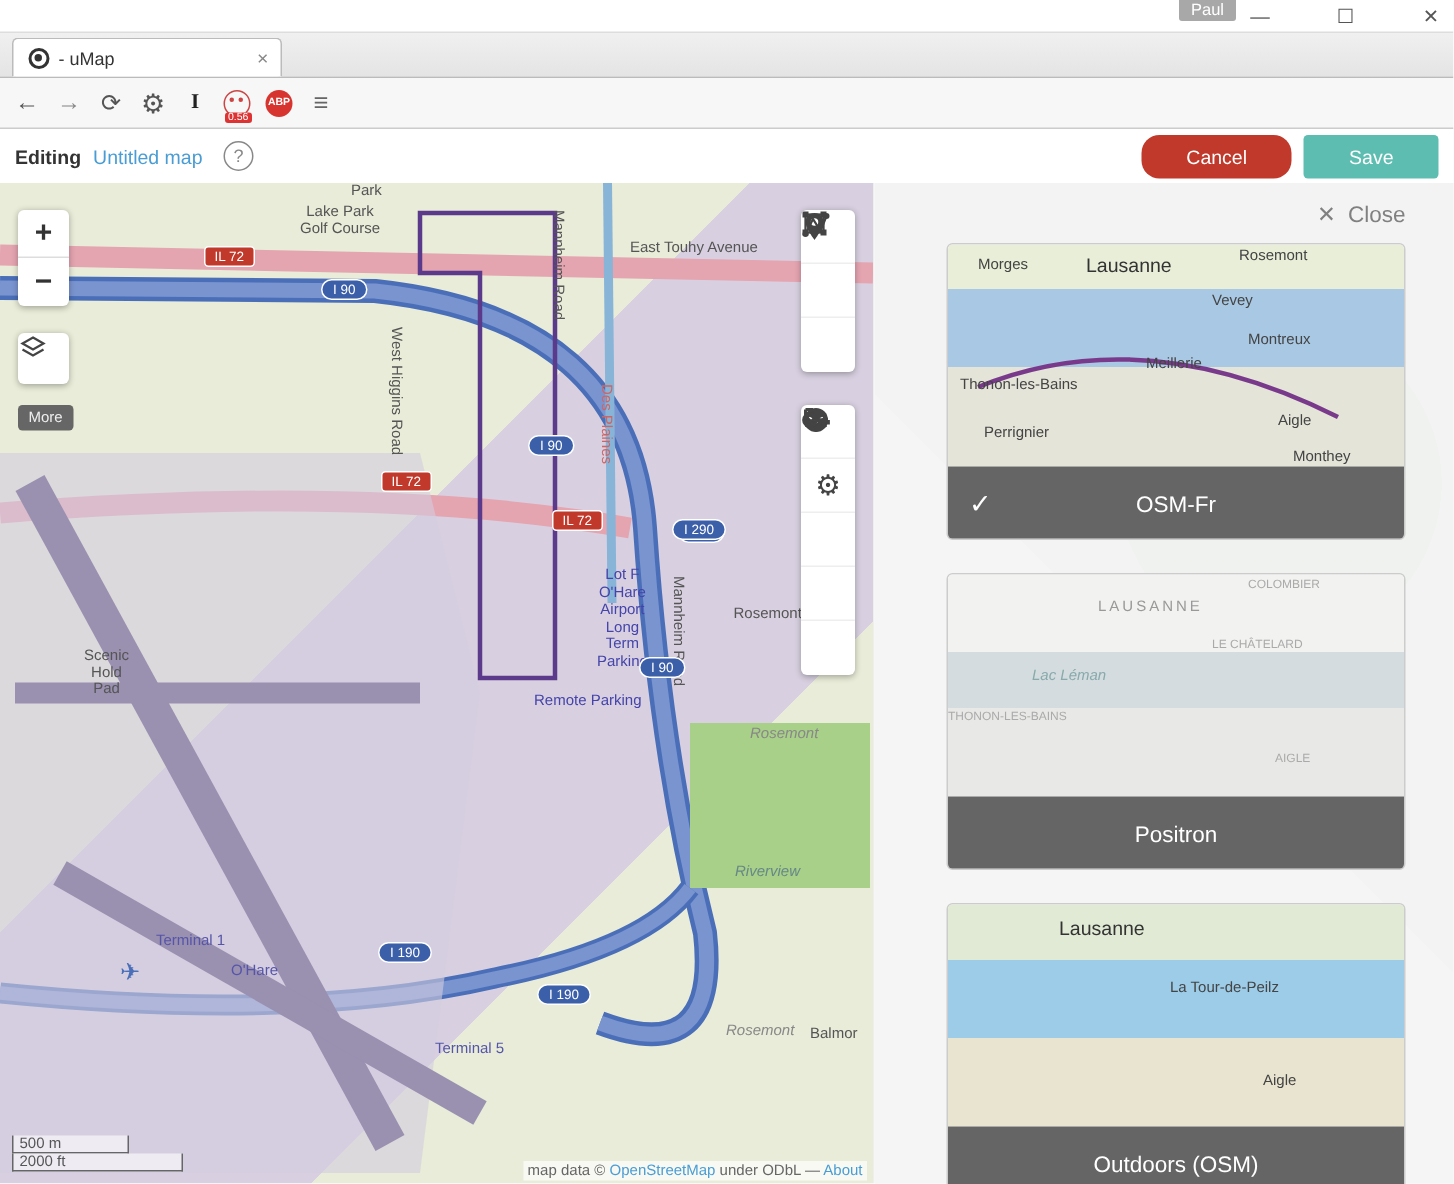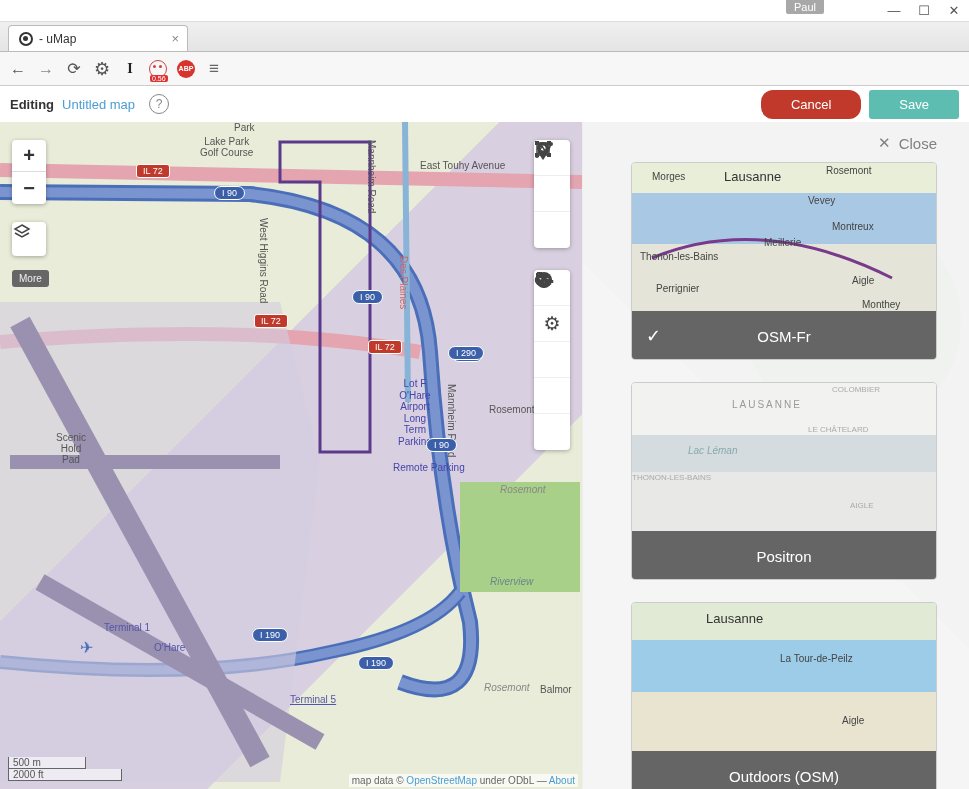--- a/index.html
+++ b/index.html
@@ -1,19 +1,19 @@
 <!DOCTYPE html>
 <html><head>
 <meta charset="utf-8">
 <style>
 * { box-sizing: border-box; margin: 0; padding: 0; }
 body { font-family: -apple-system, BlinkMacSystemFont, "Segoe UI", Arial, sans-serif; font-size: 13px; color: #333; background: #fff; width: 969px; height: 789px; overflow: hidden; position: relative; }
 
 
-.win-titlebar { height: 22px; background: #fff; display: flex; align-items: center; justify-content: flex-end; padding: 0 8px; gap: 16px; border-bottom: 1px solid #ddd; }
+.win-titlebar { height: 22px; background: #fff; display: flex; align-items: center; justify-content: flex-end; padding: 0 8px; gap: 43px; border-bottom: 1px solid #ddd; }
 .win-user { position: absolute; left: 786px; top: 0; background: #a8a8a8; color: #fff; padding: 1px 8px; font-size: 11px; border-radius: 0 0 2px 2px; }
 .win-btn { width: 14px; height: 14px; display: flex; align-items: center; justify-content: center; font-size: 13px; color: #555; cursor: pointer; }
 
 
 .tab-strip { height: 30px; background: linear-gradient(#f0f0f0,#e4e4e4); display: flex; align-items: flex-end; padding-left: 8px; border-bottom: 1px solid #bbb; }
 .tab { background: #fff; border: 1px solid #bbb; border-bottom: none; border-radius: 4px 4px 0 0; height: 26px; padding: 0 30px 0 10px; display: flex; align-items: center; gap: 6px; font-size: 12px; position: relative; min-width: 180px; }
 .tab-favicon { width: 14px; height: 14px; border-radius: 50%; border: 2px solid #333; position: relative; }
 .tab-favicon:after { content:""; position:absolute; width:5px; height:5px; border-radius:50%; background:#333; left:2px; top:2px; }
 .tab-close { position: absolute; right: 8px; font-size: 13px; color: #888; cursor:pointer; }
 
@@ -168,26 +168,26 @@
     <div class="map-label" style="left:420px;top:38px;">East Touhy Avenue</div>
     <div class="map-label" style="left:258px;top:96px;writing-mode:vertical-rl;">West Higgins Road</div>
     <div class="map-label" style="left:398px;top:134px;writing-mode:vertical-rl;color:#c66;">Des Plaines</div>
     <div class="map-label" style="left:366px;top:18px;writing-mode:vertical-rl;">Mannheim Road</div>
     <div class="map-label" style="left:446px;top:262px;writing-mode:vertical-rl;">Mannheim Road</div>
     <div class="map-label" style="left:489px;top:282px;">Rosemont</div>
     <div class="map-label" style="left:500px;top:362px;font-style:italic;color:#888;">Rosemont</div>
     <div class="map-label" style="left:484px;top:560px;font-style:italic;color:#888;">Rosemont</div>
     <div class="map-label" style="left:490px;top:454px;font-style:italic;color:#688;">Riverview</div>
     <div class="map-label" style="left:540px;top:562px;">Balmor</div>
-    <div class="map-label" style="left:356px;top:340px;color:#44a;margin-left:37px;">Remote Parking</div>
+    <div class="map-label" style="left:356px;top:340px;color:#44a;">Remote Parking</div>
     <div class="map-label" style="left:398px;top:256px;text-align:center;color:#44a;line-height:1.15;">Lot F<br>O'Hare<br>Airport<br>Long<br>Term<br>Parking</div>
     <div class="map-label" style="left:56px;top:310px;text-align:center;">Scenic<br>Hold<br>Pad</div>
     <div class="map-label" style="left:104px;top:500px;color:#55a;">Terminal 1</div>
     <div class="map-label" style="left:154px;top:520px;color:#55a;">O'Hare</div>
-    <div class="map-label" style="left:290px;top:572px;color:#55a;text-decoration:underline;">Terminal 5</div>
+    <div class="map-label" style="left:290px;top:572px;color:#55a;">Terminal 5</div>
 
     <div class="route-shield-red" style="left:136px;top:42px;">IL 72</div>
     <div class="route-shield-red" style="left:254px;top:192px;">IL 72</div>
     <div class="route-shield-red" style="left:368px;top:218px;">IL 72</div>
     <div class="route-shield" style="left:214px;top:64px;">I 90</div>
     <div class="route-shield" style="left:352px;top:168px;">I 90</div>
     <div class="route-shield" style="left:452px;top:226px;">I 90</div>
     <div class="route-shield" style="left:426px;top:316px;">I 90</div>
     <div class="route-shield" style="left:448px;top:224px;">I 290</div>
     <div class="route-shield" style="left:252px;top:506px;">I 190</div>

